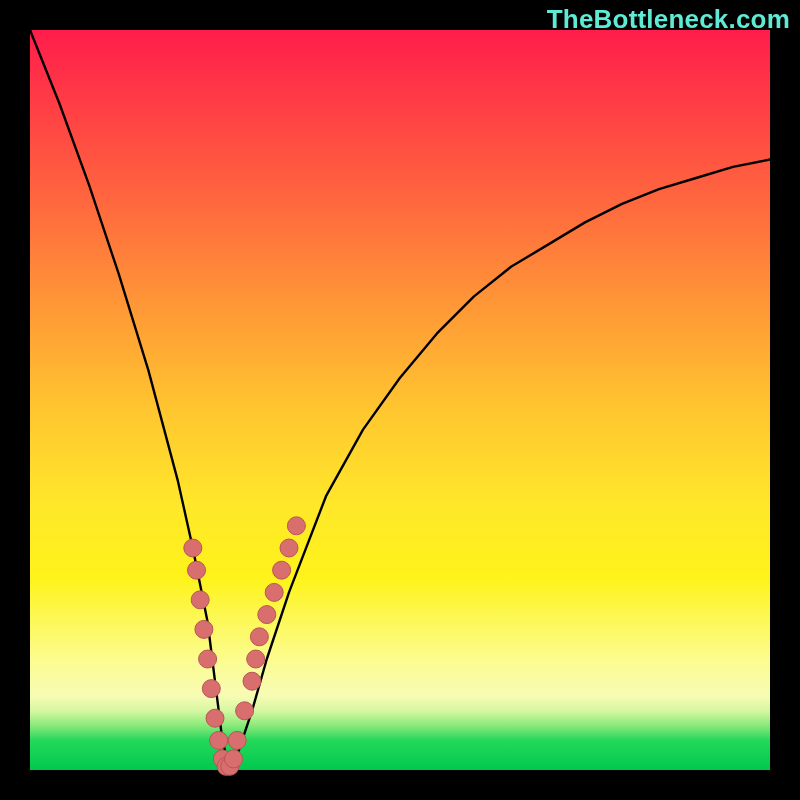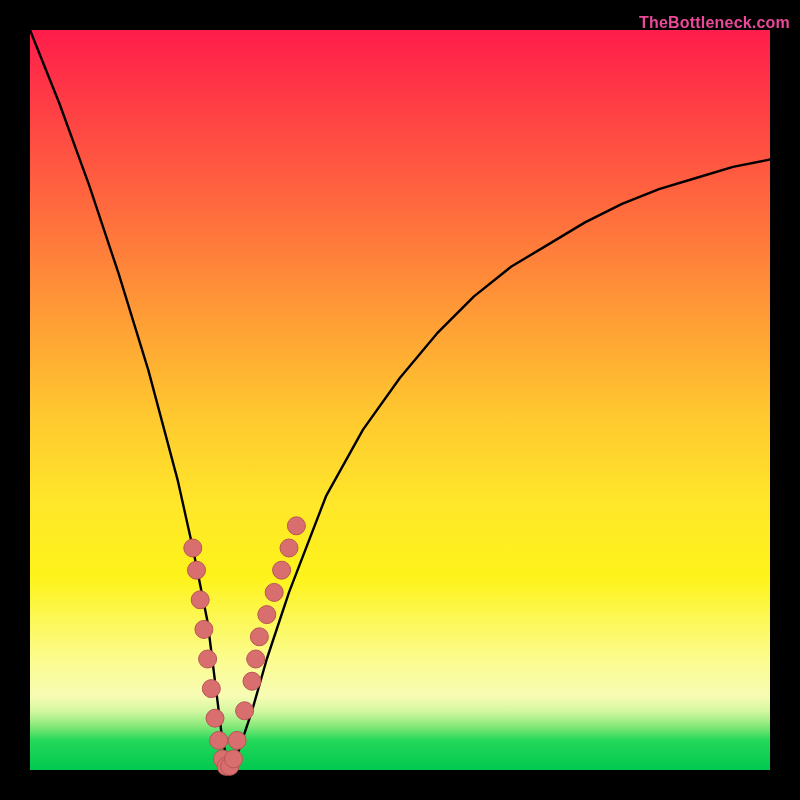--- a/index.html
+++ b/index.html
@@ -39,26 +39,25 @@
       #d5f7a1 92%,
       #8ae97a 94%,
       #24d85a 96%,
       #00c94f 100%
     );
   }
   .watermark {
     position: absolute;
     top: 4px;
     right: 10px;
-    color: #ec4899;
-    font-size: 16px;
+    color: #5eead4;
+    font-size: 26px;
     font-weight: 600;
     letter-spacing: 0.2px;
     user-select: none;
-    margin-top: 10px;
   }
   svg.curve {
     position: absolute;
     left: 0;
     top: 0;
     width: 740px;
     height: 740px;
     overflow: visible;
   }
 </style>

